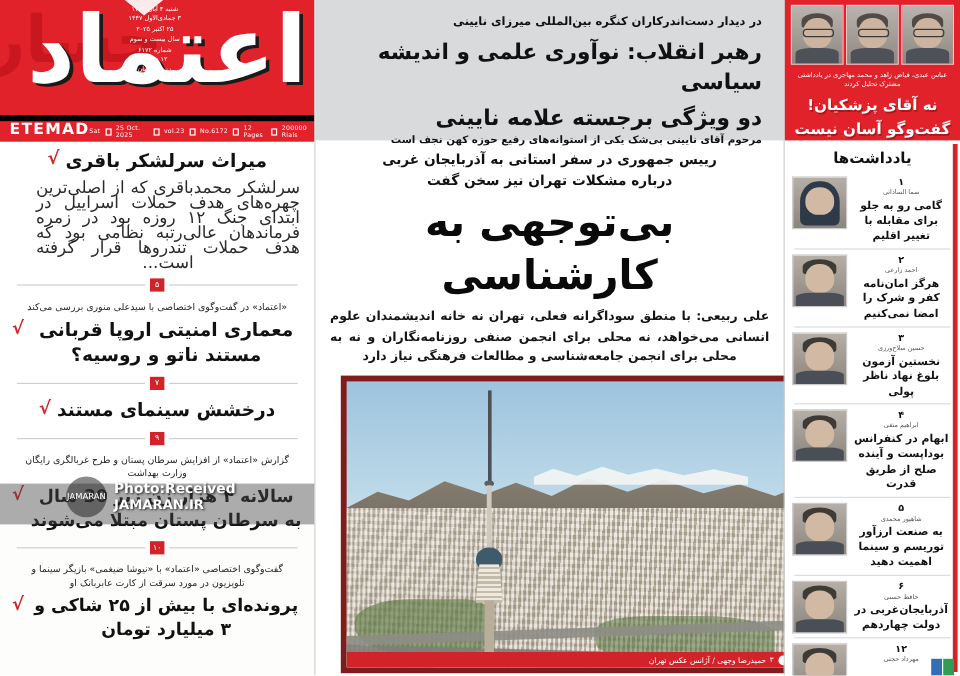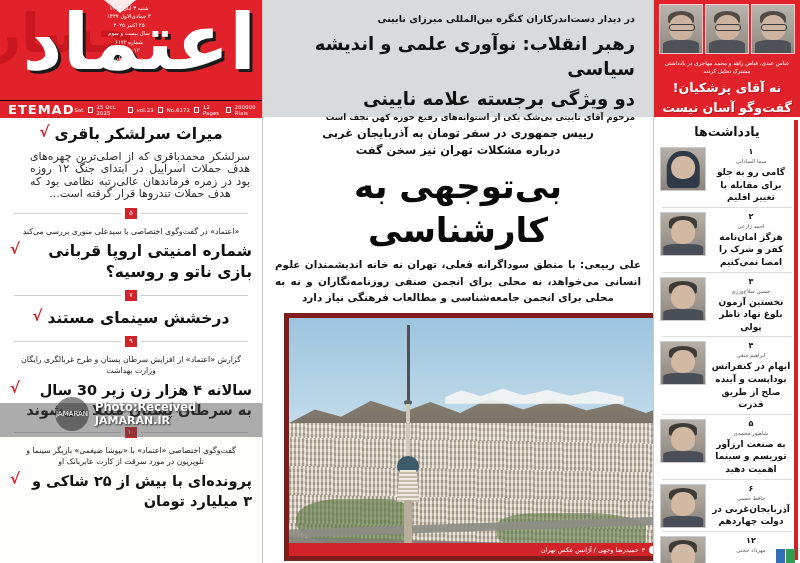--- a/index.html
+++ b/index.html
@@ -14,34 +14,34 @@
   .vrule{position:absolute;top:0;width:1px;height:563px;background:#c9c9c9;}
 
   
   .masthead{position:relative;width:262px;height:118px;background:#e2222a;overflow:hidden;}
   .mast-logo{position:absolute;right:6px;top:-6px;font-size:78px;line-height:96px;color:#fff;
     font-weight:bold;letter-spacing:-2px;text-shadow:3px 3px 0 #1a1a1a;font-family:"DejaVu Sans",sans-serif;}
   .mast-ghost{position:absolute;left:-10px;top:2px;font-size:54px;color:#c4161c;font-weight:bold;opacity:.85;}
   .mast-dates{position:absolute;right:96px;top:4px;width:74px;color:#ffffff;font-size:5.4px;line-height:8.4px;
     text-align:center;direction:rtl;}
   .mast-foot{position:absolute;left:0;bottom:0;width:262px;height:17px;background:#e2222a;
-    border-top:1px solid #000000;display:flex;align-items:center;direction:ltr;}
+    border-top:5px solid #000000;display:flex;direction:ltr;}
   .etemad{color:#fff;font-size:13px;font-weight:bold;letter-spacing:1px;margin-left:8px;}
   .mast-meta{display:flex;align-items:center;gap:4px;color:#fff;font-size:5.2px;letter-spacing:.2px;}
   .mast-meta i{display:inline-block;width:4px;height:4px;border:1px solid #fff;font-style:normal;}
   .mast-swoosh{position:absolute;left:104px;top:0;width:0;height:0;
     border-left:16px solid transparent;border-right:16px solid transparent;border-top:13px solid #ffffff;opacity:.9;}
 
   
   .lc{padding:6px 10px 0 10px;}
   .hl-row{display:flex;flex-direction:row-reverse;align-items:flex-start;justify-content:center;gap:5px;}
   .tick{color:#d2232a;font-size:15px;font-weight:bold;line-height:17px;flex:0 0 auto;}
-  .hl-text{font-size:15.5px;line-height:21px;font-weight:bold;color:#111;direction:rtl;}
+  .hl-text{font-size:15.5px;line-height:21px;font-weight:bold;color:#111;direction:rtl;text-align:center;}
   .hl-text.sm{font-size:14.5px;line-height:20px;}
-  .body-txt{font-size:11px;line-height:12.4px;color:#2a2a2a;direction:rtl;text-align:justify;
+  .body-txt{font-size:14px;line-height:12.4px;color:#2a2a2a;direction:rtl;text-align:justify;
     text-align-last:center;margin:6px 2px 0 20px;}
   .kicker{font-size:7.8px;line-height:11px;color:#222;direction:rtl;text-align:center;margin:5px 2px 4px 2px;}
   .sep{display:flex;align-items:center;justify-content:center;margin:7px 4px;}
   .sep .ln{flex:1;height:1px;background:#cfcfcf;}
   .sep .num{flex:0 0 auto;width:12px;height:11px;background:#d2232a;color:#fff;font-size:6.5px;
     line-height:11px;text-align:center;margin:0 4px;}
 
   
   .top-banner{width:390px;height:117px;background:#d9dadb;position:relative;}
   .tb-inner{padding:12px 18px 0 18px;direction:rtl;text-align:right;}
@@ -182,21 +182,21 @@
       <div class="sep">
         <span class="ln"></span>
         <span class="num">۵</span>
         <span class="ln"></span>
       </div>
       <div class="kicker">«اعتماد» در گفت‌وگوی اختصاصی با سیدعلی منوری بررسی می‌کند</div>
 
       <div>
         <div class="hl-row">
           <span class="tick">√</span>
-          <span class="hl-text">شماره امنیتی اروپا قربانی بازی ناتو و روسیه؟</span>
+          <span class="hl-text">معماری امنیتی اروپا قربانی مستند ناتو و روسیه؟</span>
         </div>
       </div>
       <div class="sep">
         <span class="ln"></span>
         <span class="num">۷</span>
         <span class="ln"></span>
       </div>
 
       <div>
         <div class="hl-row">
@@ -249,21 +249,21 @@
     <div class="top-banner">
       <div class="tb-inner">
         <div class="tb-kicker">در دیدار دست‌اندرکاران کنگره بین‌المللی میرزای نایینی</div>
         <div class="tb-head">رهبر انقلاب: نوآوری علمی و اندیشه سیاسی</div>
         <div class="tb-head">دو ویژگی برجسته علامه نایینی</div>
         <div class="tb-sub">مرحوم آقای نایینی بی‌شک یکی از استوانه‌های رفیع حوزه کهن نجف است</div>
       </div>
     </div>
 
     <div class="mid-body">
-      <div class="mid-kicker">رییس جمهوری در سفر تومان به آذربایجان غربی</div>
+      <div class="mid-kicker">رییس جمهوری در سفر استانی به آذربایجان غربی</div>
       <div class="mid-kicker">درباره مشکلات تهران نیز سخن گفت</div>
       <div class="mid-head">بی‌توجهی به کارشناسی</div>
       <div class="mid-lead">علی ربیعی: با منطق سوداگرانه فعلی، تهران نه خانه اندیشمندان علوم انسانی می‌خواهد، نه محلی برای انجمن صنفی روزنامه‌نگاران و نه به محلی برای انجمن جامعه‌شناسی و مطالعات فرهنگی نیاز دارد</div>
     </div>
   </div>
 
   <div class="photo-wrap">
     <div class="sky"></div>
     <div class="mtn"></div>
     <div class="snow"></div>

